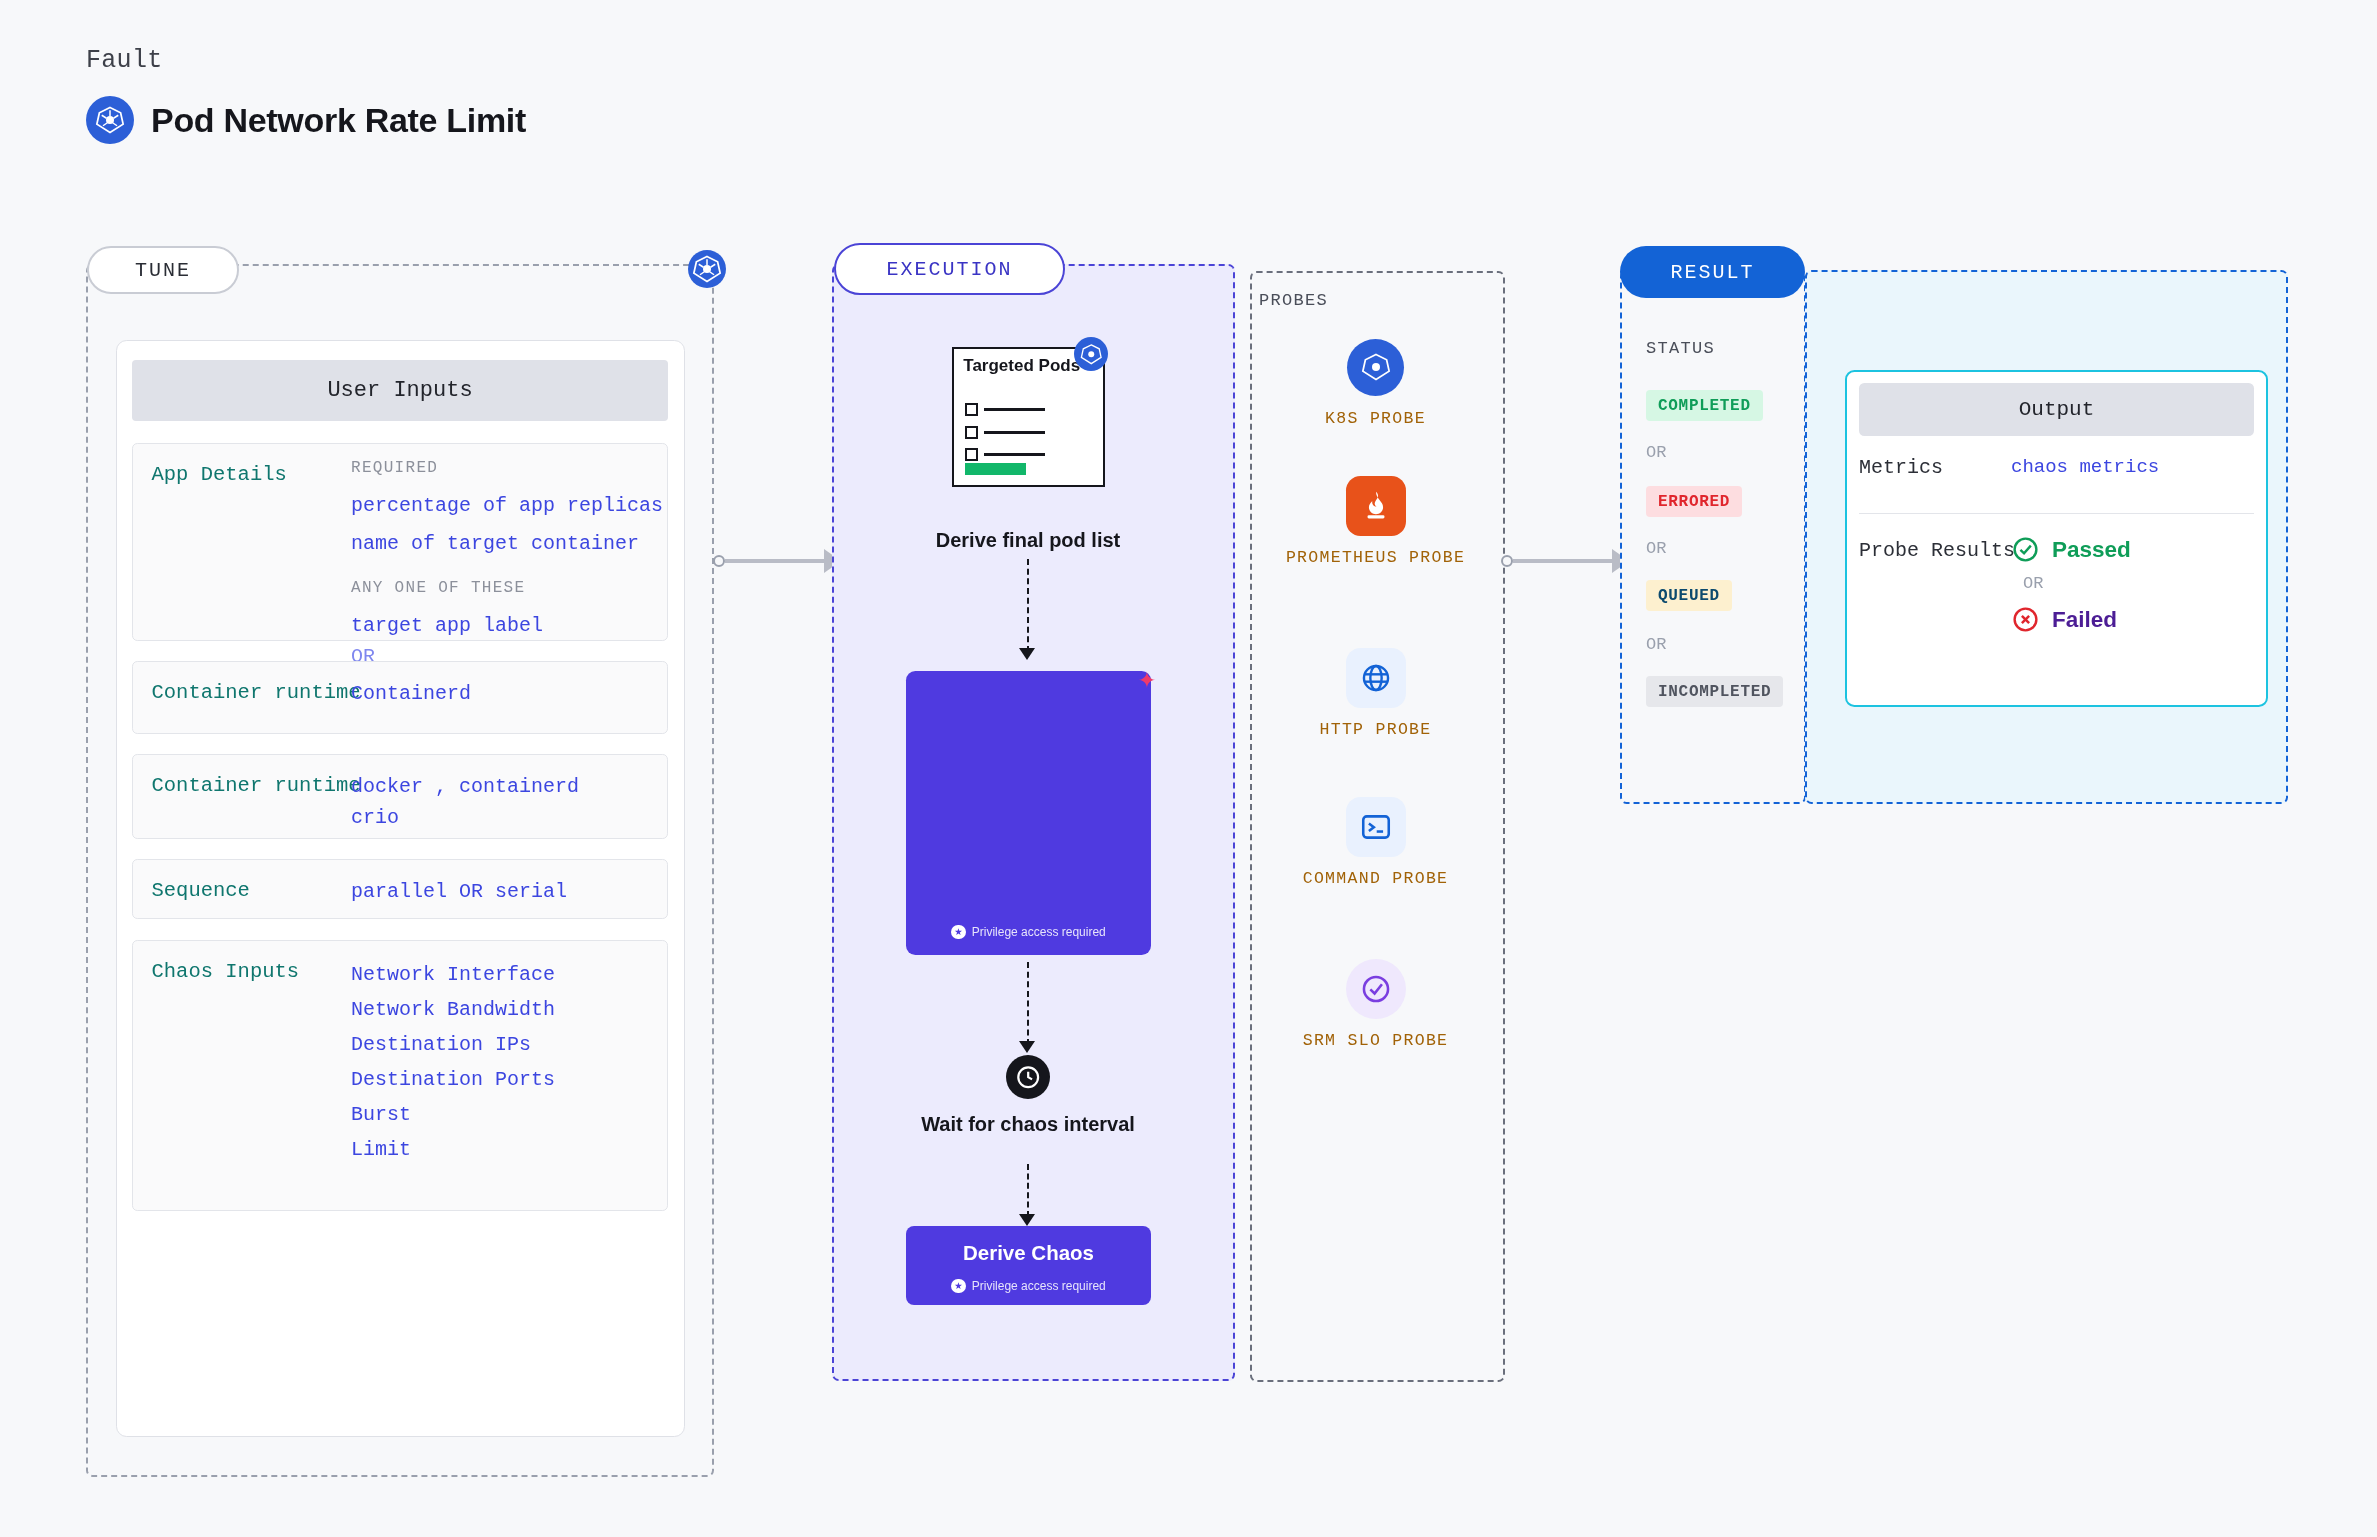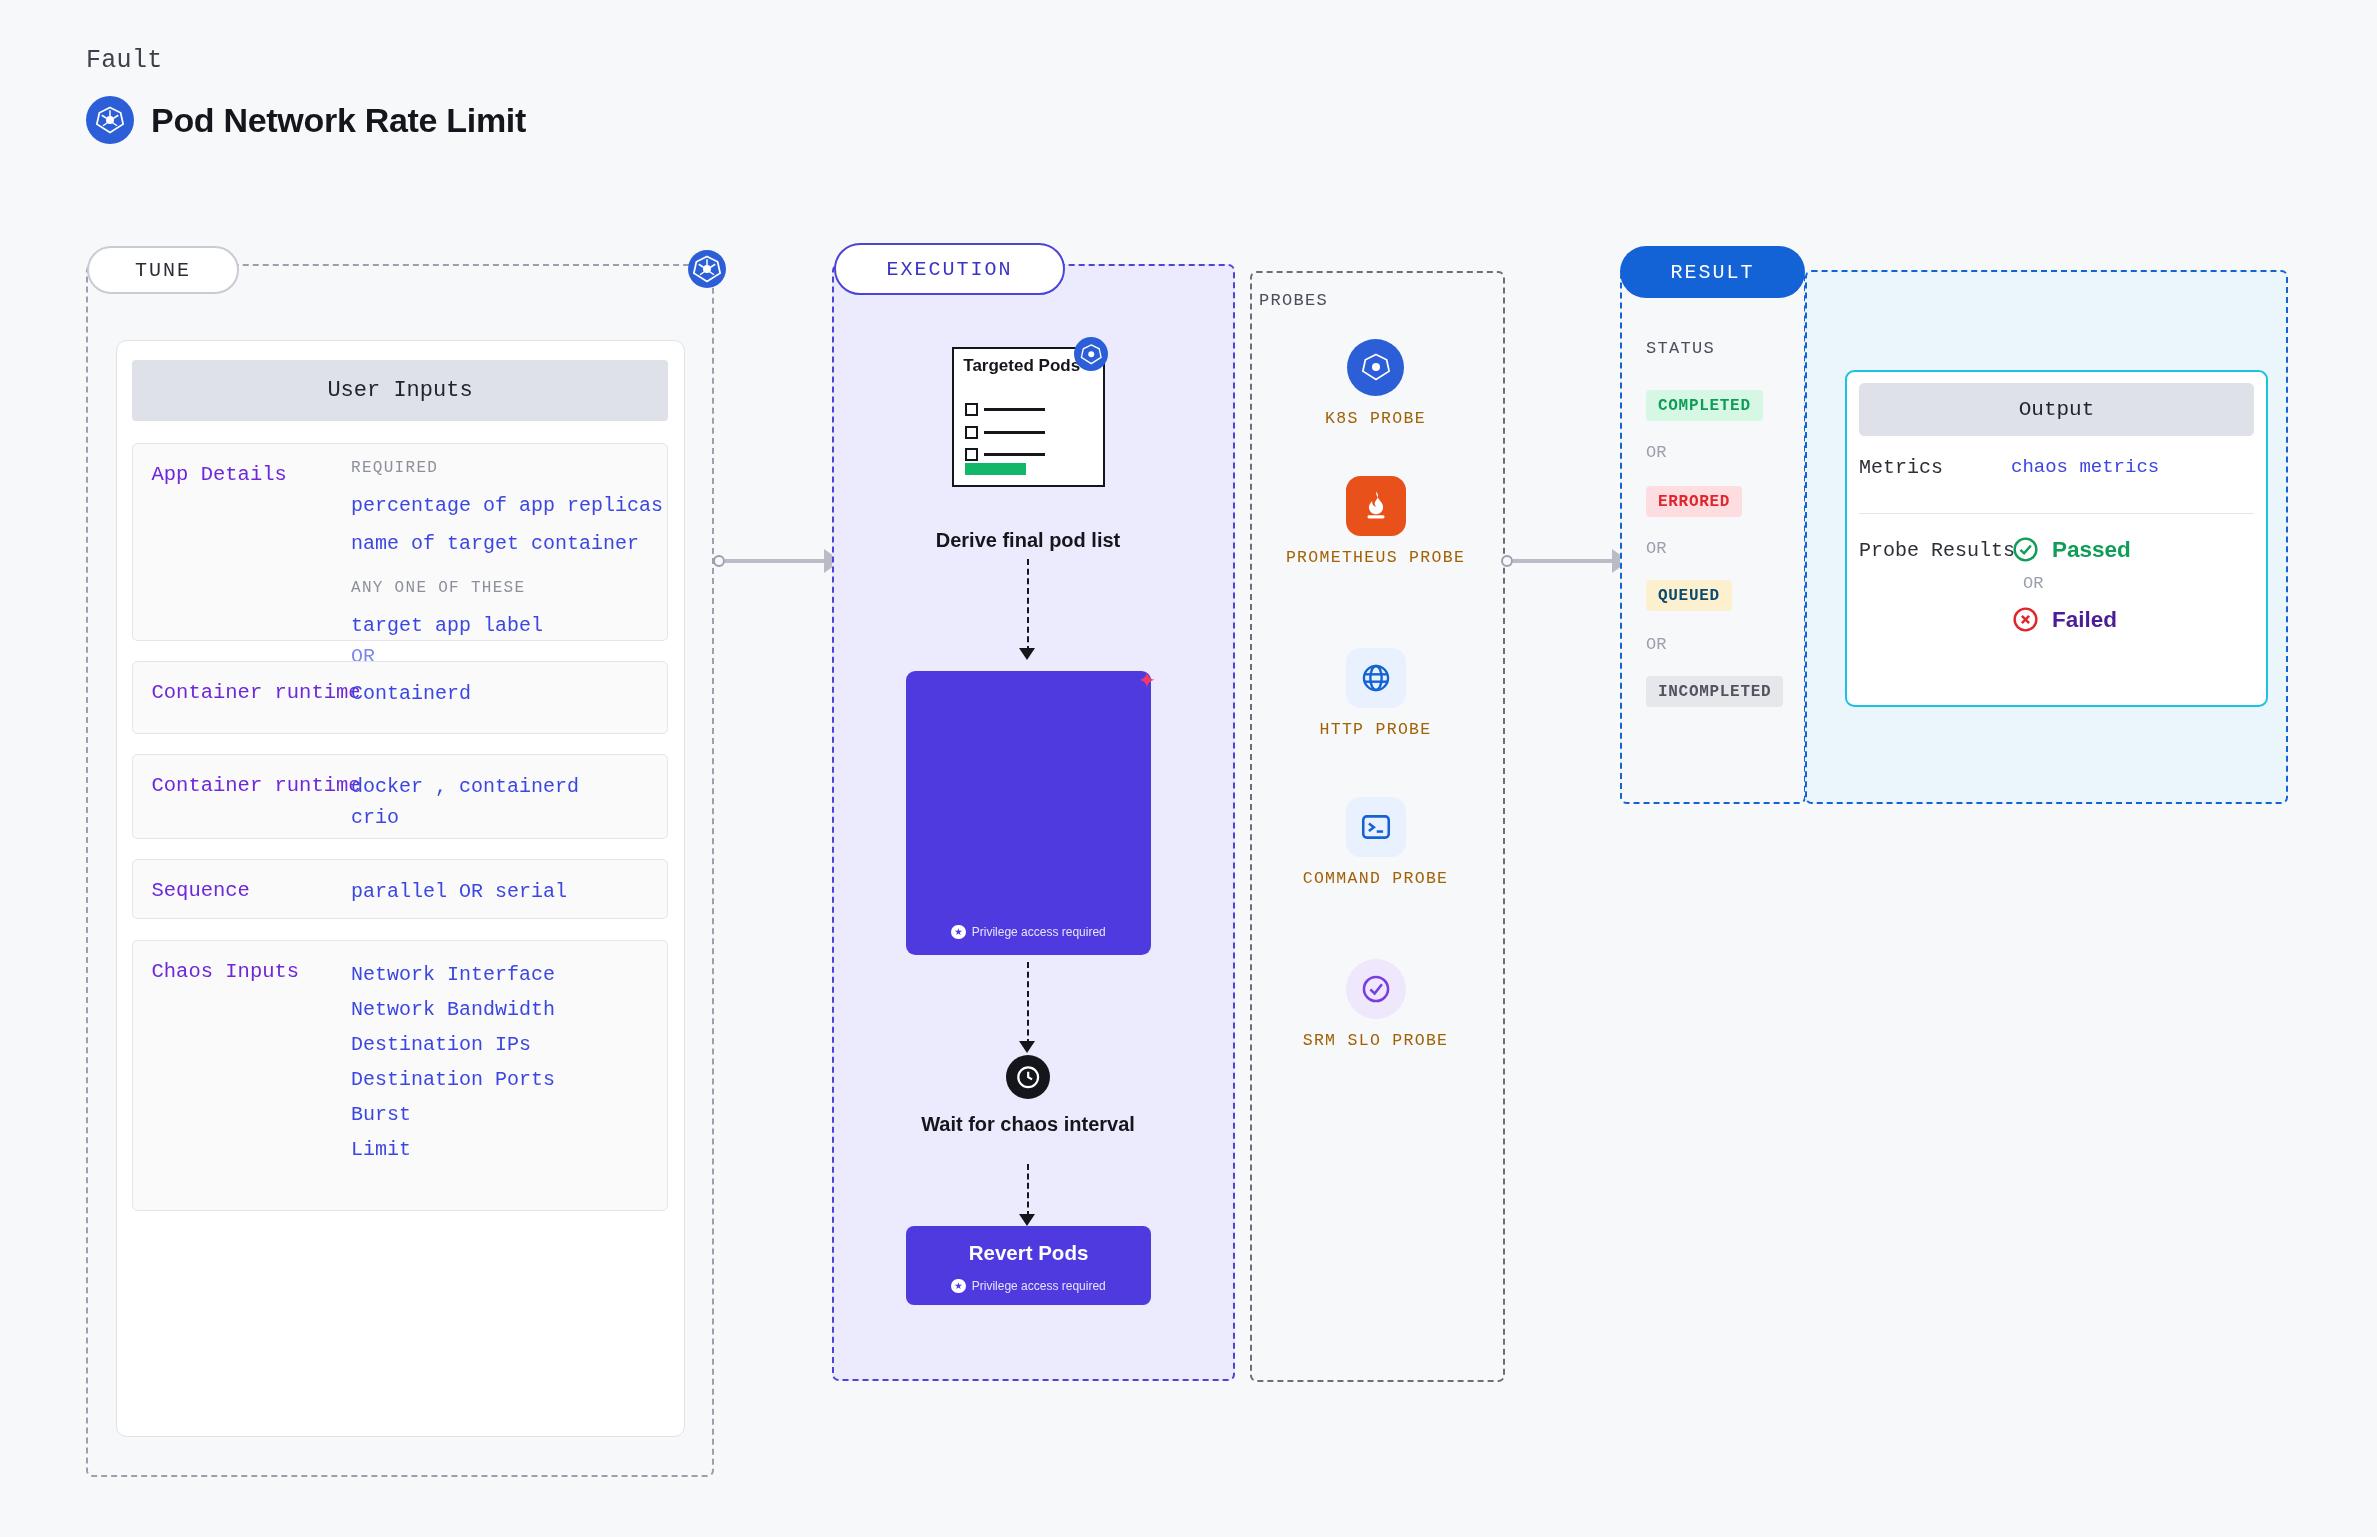--- a/index.html
+++ b/index.html
@@ -70,21 +70,21 @@
   .tune-card {
     position: absolute;
     left: 132px; width: 536px;
     background: #fafafb;
     border: 1.3px solid #e3e5ea;
     border-radius: 5.3px;
   }
   .tune-card .label {
     position: absolute; left: 18.5px; top: 17px;
     font-family: "Liberation Mono", monospace;
-    font-size: 20.5px; color: #6d28d9; line-height: 1.35;
+    font-size: 20.5px; color: #0f766e; line-height: 1.35;
   }
   .tune-card .values {
     position: absolute; left: 218px; top: 16px;
     font-family: "Liberation Mono", monospace;
     font-size: 20px; color: #3c46e0; line-height: 1.55;
   }
   .subhead {
     font-family: "Liberation Mono", monospace;
     font-size: 16px; color: #8c909b; letter-spacing: 1.3px;
   }
@@ -475,21 +475,21 @@
     <circle cx="12" cy="12" r="9" fill="#15161c" stroke="#ffffff"></circle>
     <polyline points="12,7 12,12 15.5,14"></polyline>
   </svg>
 </div>
 <div id="wait-label">Wait for chaos interval</div>
 
 <div class="dash-arrow-v" style="left:1027px; top:1164px; height:53px;"></div>
 <div class="dash-head" style="left:1019px; top:1214px;"></div>
 
 <div id="revert-card">
-  <div class="ct">Revert Pods</div>
+  <div class="ct">Derive Chaos</div>
   <div class="priv-row" id="revert-priv">
     <span class="priv-dot">★</span>
     <span>Privilege access required</span>
   </div>
 </div>
 
 <div class="probe" id="probe-k8s">
   <div class="probe-icon" style="background:transparent;">
     <div class="k8s-badge" style="width:57px;height:57px;">
       <svg viewBox="0 0 24 24" width="36" height="36" fill="none" stroke="#ffffff" stroke-width="1.4">

